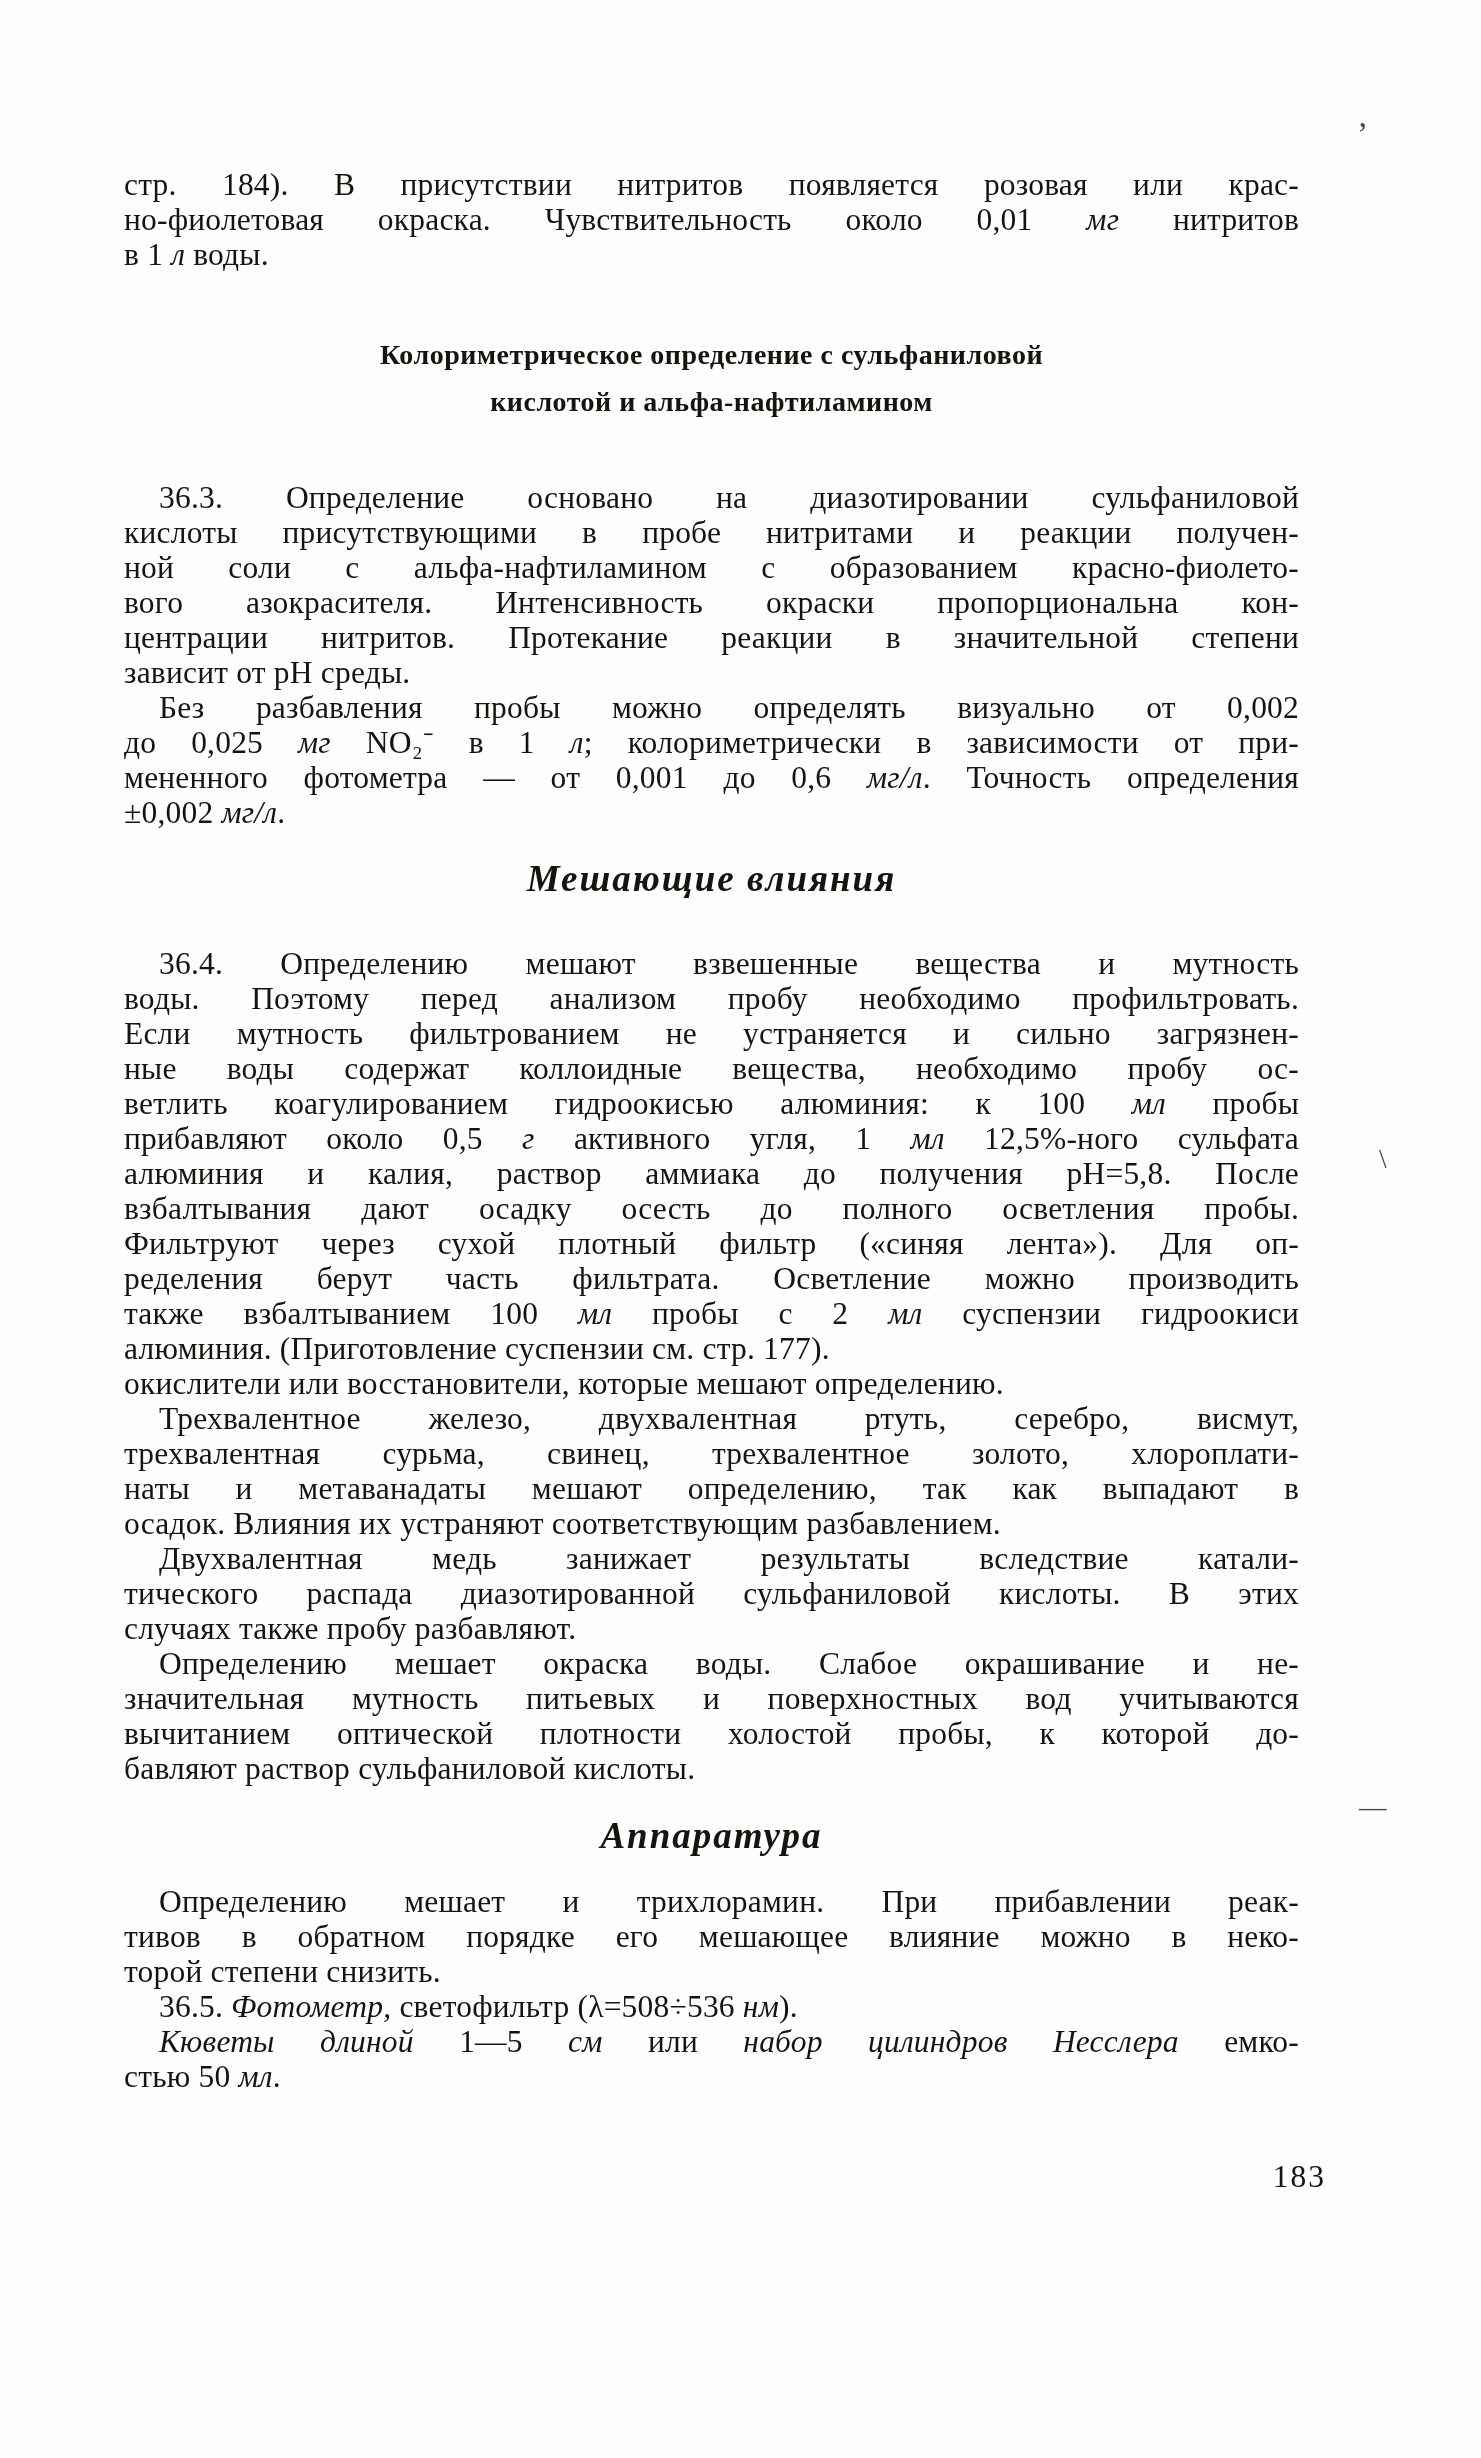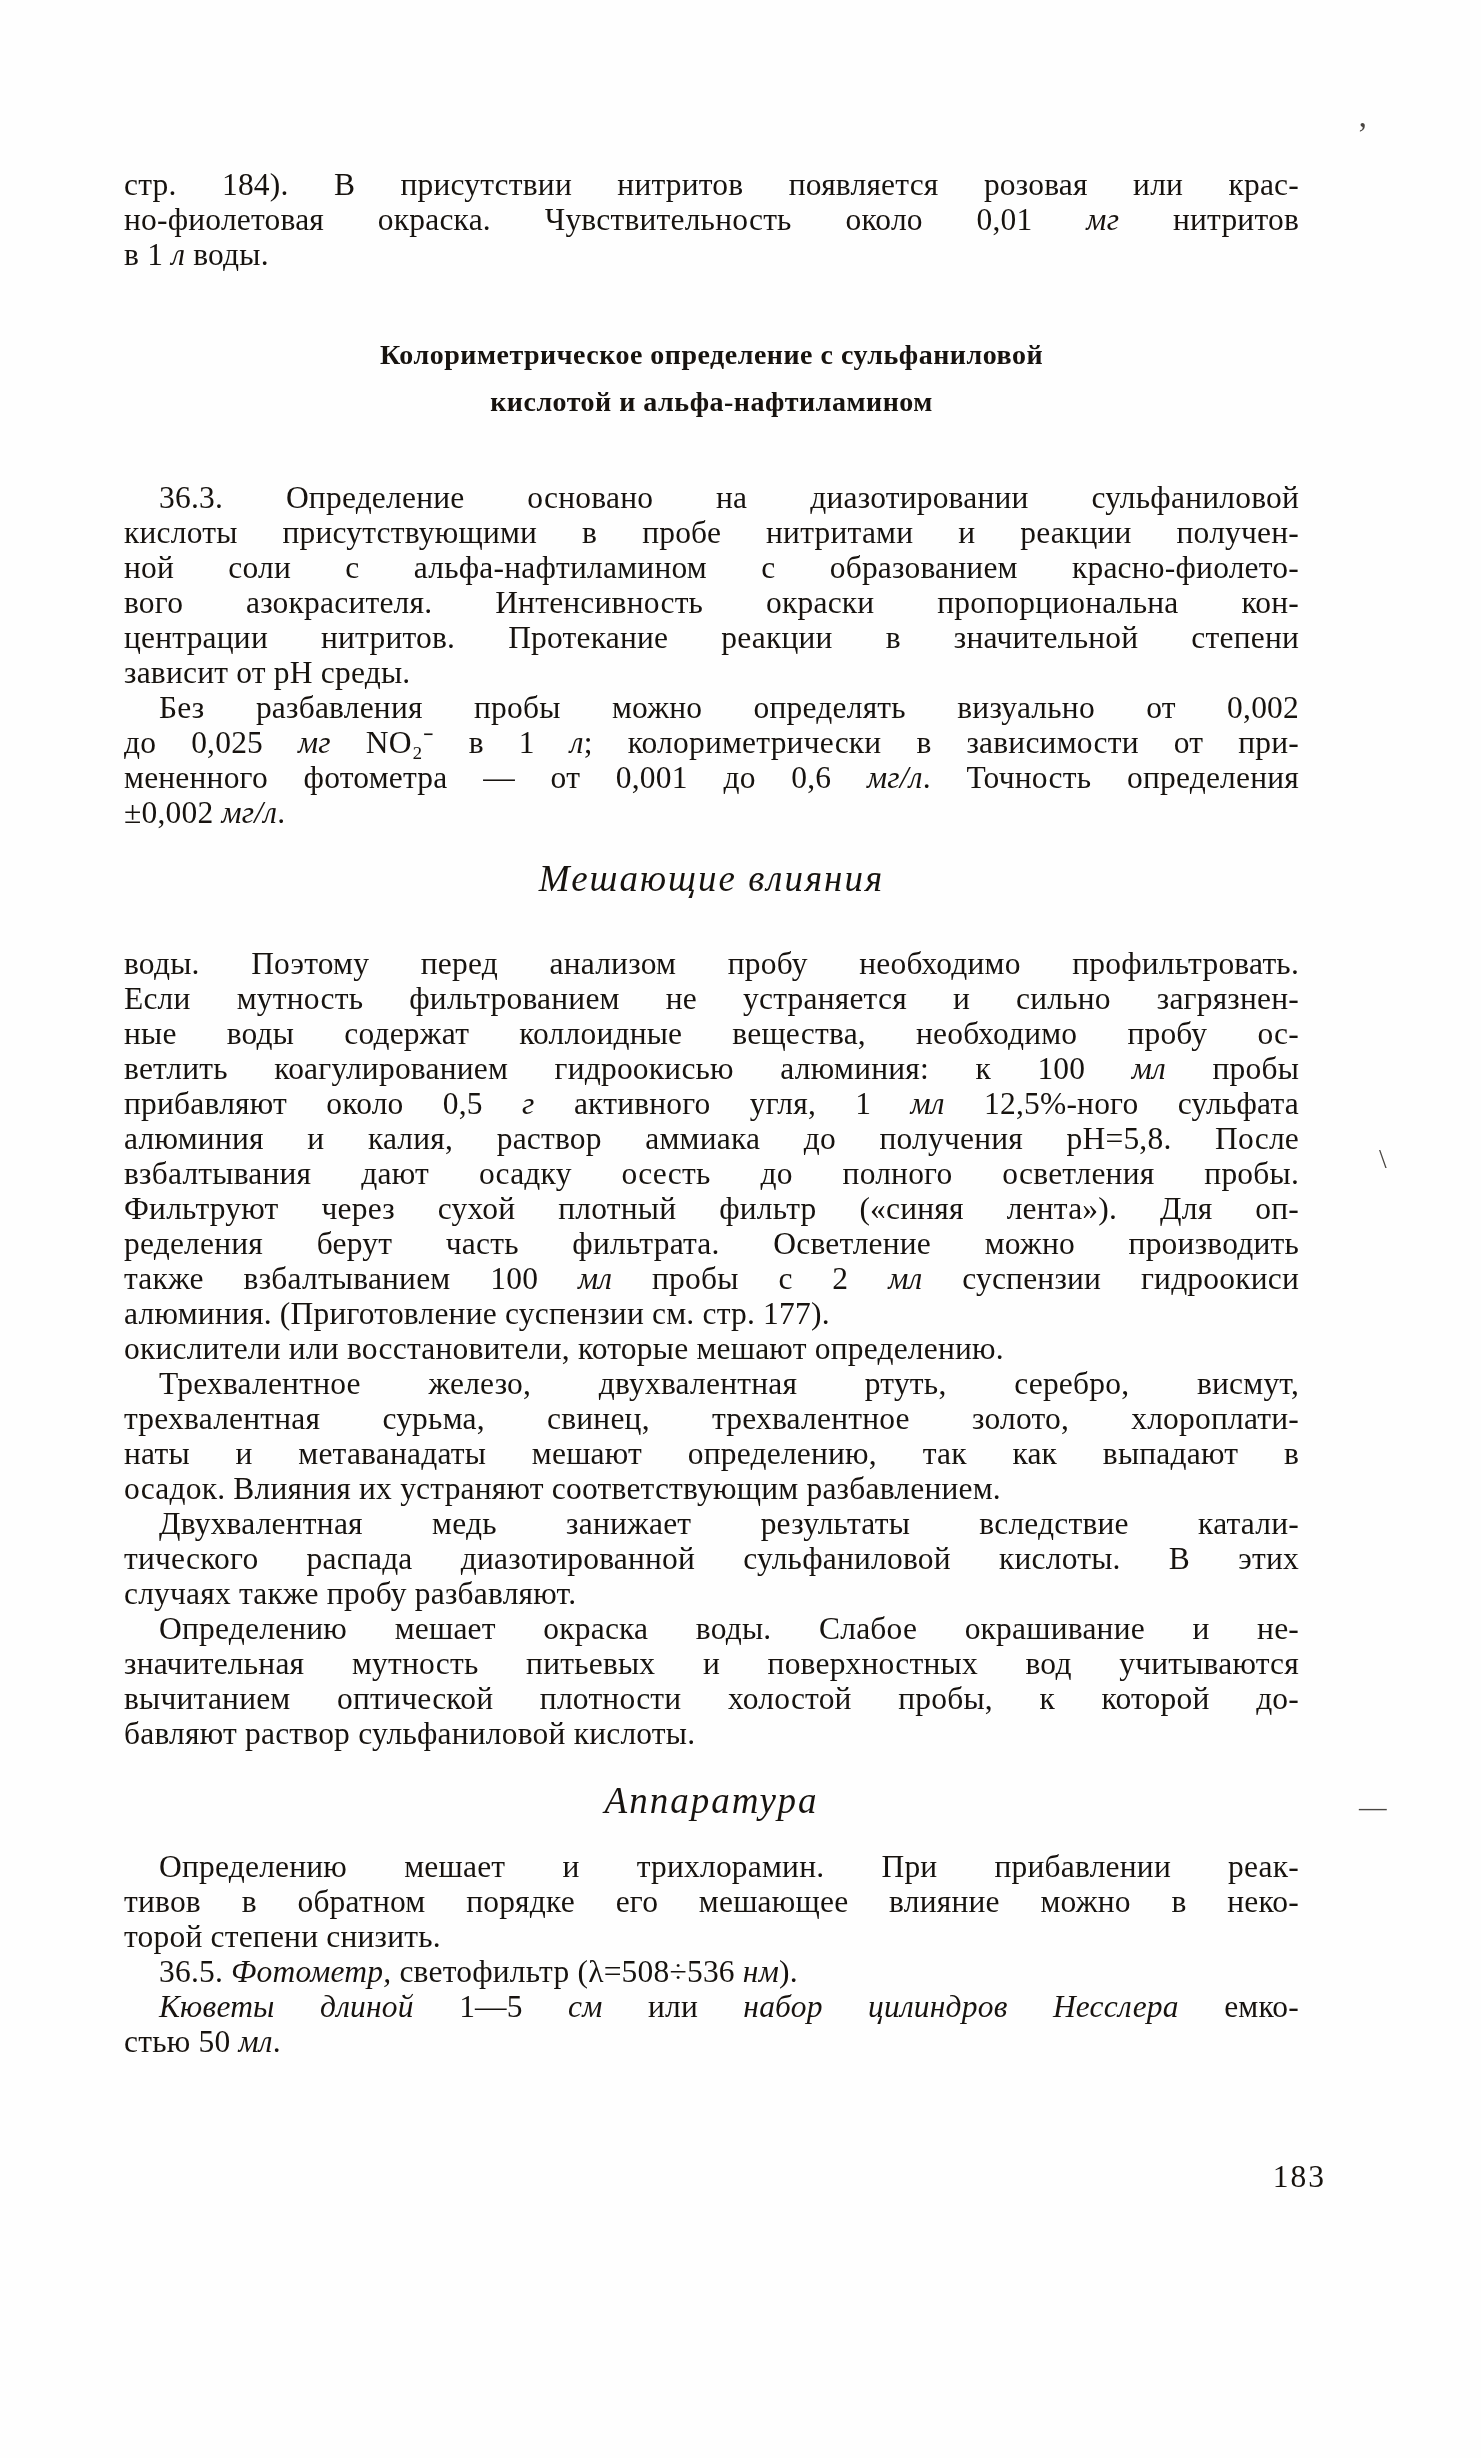--- a/index.html
+++ b/index.html
@@ -37,21 +37,21 @@
     text-align: center;
     text-align-last: center;
     letter-spacing: 0.5px;
   }
   .block.section { margin-top: 25.6px; margin-bottom: 45px; }
   .block.section.second { margin-top: 27.6px; margin-bottom: 25.6px; }
   .block.section .line {
     font-size: 37px;
     line-height: 45px;
     font-style: italic;
-    font-weight: normal;
+    font-weight: bold;
     text-align: center;
     text-align-last: center;
     letter-spacing: 2px;
   }
   .it { font-style: italic; }
   .page-number {
     position: absolute;
     top: 2159px;
     right: 156px;
     font-size: 31.5px;
@@ -89,20 +89,21 @@
       <div class="block paragraph indent">
         <div class="line first"><span>Без разбавления пробы можно определять визуально от 0,002</span></div>
         <div class="line"><span>до 0,025 </span><span class="it">мг</span><span> NO₂⁻ в 1 </span><span class="it">л</span><span>; колориметрически в зависимости от при-</span></div>
         <div class="line"><span>мененного фотометра — от 0,001 до 0,6 </span><span class="it">мг/л</span><span>. Точность определения</span></div>
         <div class="line last"><span>±0,002 </span><span class="it">мг/л</span><span>.</span></div>
       </div>
       <div class="block section">
         <div class="line first last"><span>Мешающие влияния</span></div>
       </div>
       <div class="block paragraph indent">
+        <div class="line first"><span>36.4. Определению мешают взвешенные вещества и мутность</span></div>
         <div class="line"><span>воды. Поэтому перед анализом пробу необходимо профильтровать.</span></div>
         <div class="line"><span>Если мутность фильтрованием не устраняется и сильно загрязнен-</span></div>
         <div class="line"><span>ные воды содержат коллоидные вещества, необходимо пробу ос-</span></div>
         <div class="line"><span>ветлить коагулированием гидроокисью алюминия: к 100 </span><span class="it">мл</span><span> пробы</span></div>
         <div class="line"><span>прибавляют около 0,5 </span><span class="it">г</span><span> активного угля, 1 </span><span class="it">мл</span><span> 12,5%-ного сульфата</span></div>
         <div class="line"><span>алюминия и калия, раствор аммиака до получения pH=5,8. После</span></div>
         <div class="line"><span>взбалтывания дают осадку осесть до полного осветления пробы.</span></div>
         <div class="line"><span>Фильтруют через сухой плотный фильтр («синяя лента»). Для оп-</span></div>
         <div class="line"><span>ределения берут часть фильтрата. Осветление можно производить</span></div>
         <div class="line"><span>также взбалтыванием 100 </span><span class="it">мл</span><span> пробы с 2 </span><span class="it">мл</span><span> суспензии гидроокиси</span></div>

